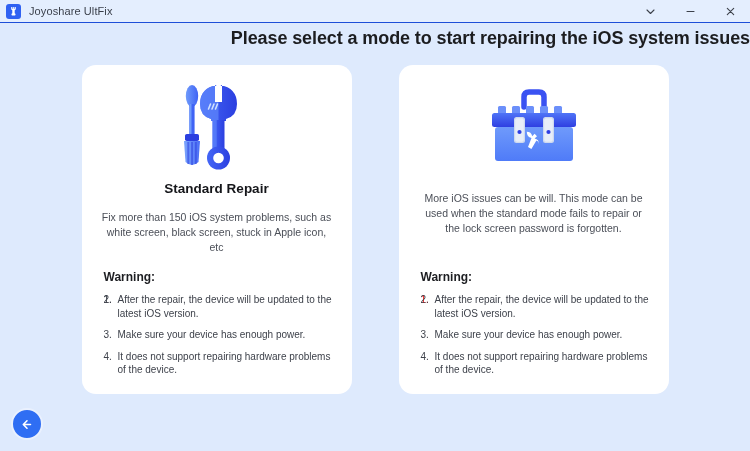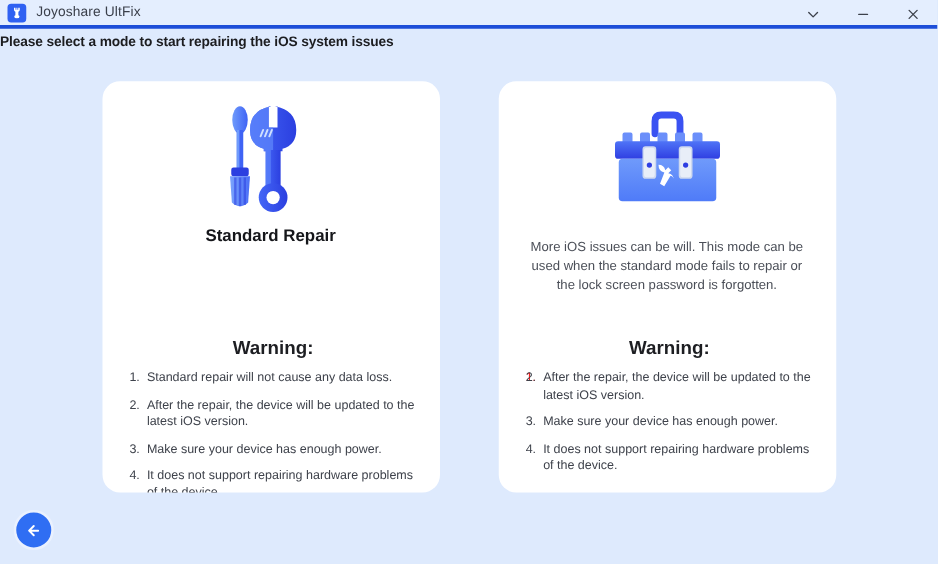--- a/index.html
+++ b/index.html
@@ -17,21 +17,21 @@
     -webkit-font-smoothing: antialiased;
   }
 
   
   .titlebar {
     position: absolute;
     top: 0; left: 0;
     width: 750px;
     height: 23px;
     background: #e4eefe;
-    border-bottom: 3px solid #1d4ed8;
+    border-bottom: 1px solid #1d4ed8;
     display: flex;
     align-items: center;
     padding-left: 6px;
   }
 
   .app-icon {
     width: 15px;
     height: 15px;
     border-radius: 3px;
     background: #2f61f2;
@@ -67,22 +67,22 @@
     color: #3c414b;
   }
   .win-btn svg { display: block; }
 
   
   .page-title {
     position: absolute;
     top: 28px;
     left: 0;
     width: 750px;
-    text-align: left;
-    font-size: 11px;
+    text-align: right;
+    font-size: 18px;
     font-weight: bold;
     color: #1c1d20;
     letter-spacing: -0.1px;
   }
 
   
   .cards {
     position: absolute;
     top: 65px;
     left: 0;
@@ -128,25 +128,24 @@
   }
 
   .warn-block {
     position: absolute;
     left: 22px;
     right: 18px;
     top: 205px;
   }
 
   .warn-title {
-    font-size: 15px;
+    font-size: 12px;
     font-weight: bold;
     color: #1d1e22;
     margin-bottom: 9px;
-    text-align: center;
   }
 
   .warn-list {
     list-style: none;
   }
 
   .warn-item {
     font-size: 10px;
     line-height: 13.5px;
     color: #3e424b;
@@ -259,27 +258,27 @@
 
         <rect x="38.5" y="40" width="12" height="32" fill="url(#wrBody)"></rect>
         <rect x="38.5" y="40" width="4.2" height="32" fill="#5d85fb" opacity=".7"></rect>
 
         <circle cx="44.5" cy="78" r="11.5" fill="url(#wrBody)"></circle>
         <circle cx="44.5" cy="78" r="5.3" fill="#ffffff"></circle>
       </svg>
     </div>
 
     <div class="card-heading">Standard Repair</div>
+    <div class="card-desc">Fix more than 150 iOS system problems, such as white screen, black screen, stuck in Apple icon, etc</div>
 
     <div class="warn-block">
       <div class="warn-title">Warning:</div>
       <ul class="warn-list">
         <li class="warn-item">
           <span class="warn-num">1.</span>
-          <span>Standard repair will not cause any data loss.</span>
         </li>
         <li class="warn-item">
           <span class="warn-num">2.</span>
           <span>After the repair, the device will be updated to the latest iOS version.</span>
         </li>
         <li class="warn-item">
           <span class="warn-num">3.</span>
           <span>Make sure your device has enough power.</span>
         </li>
         <li class="warn-item">

